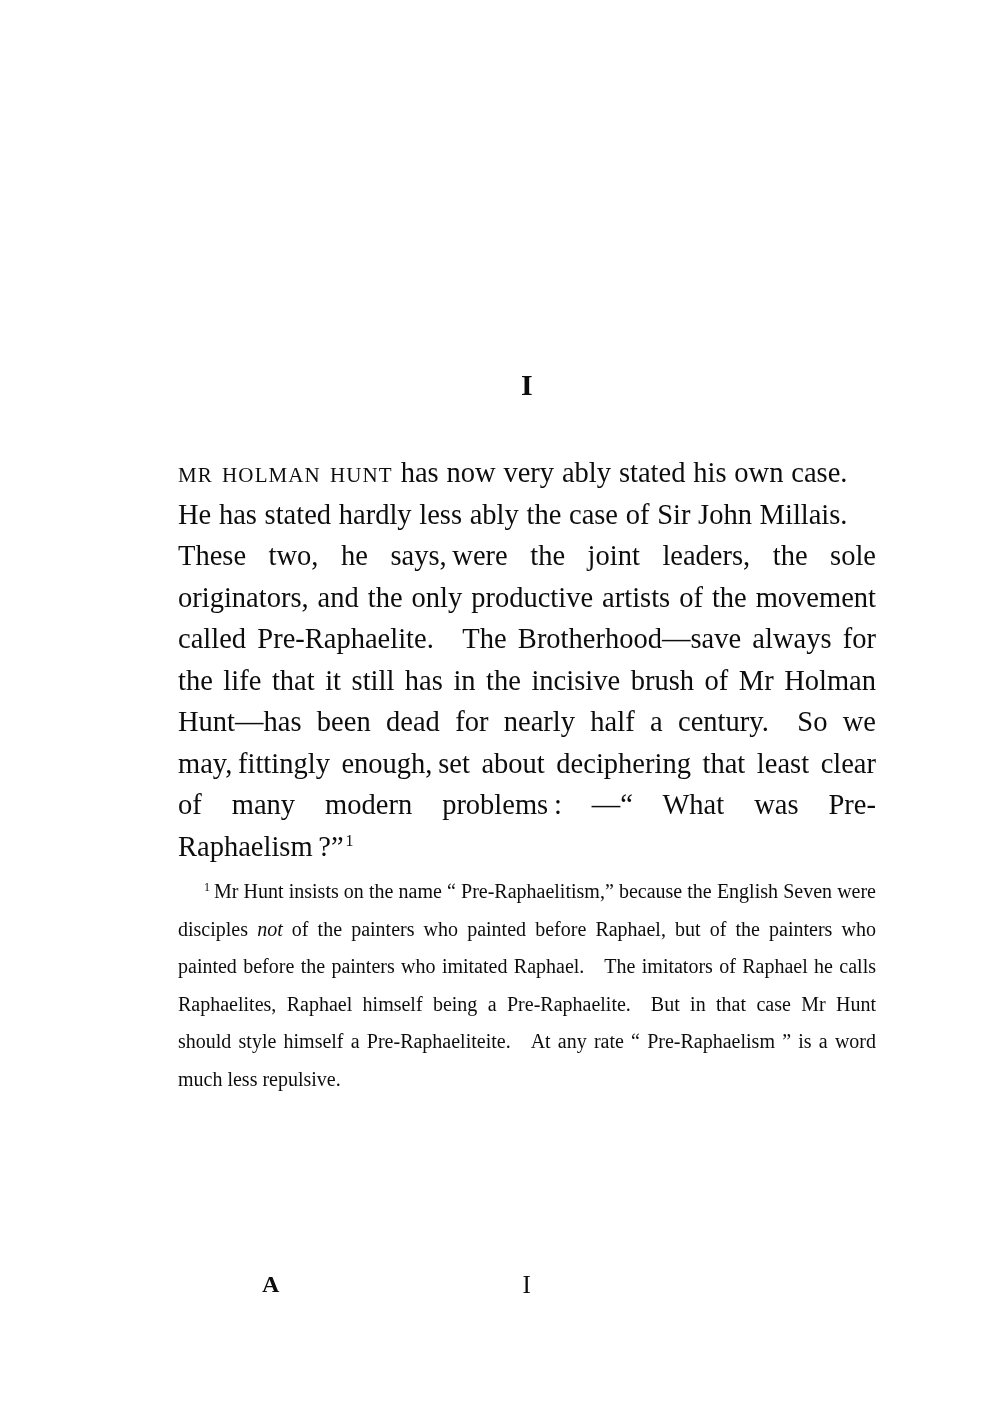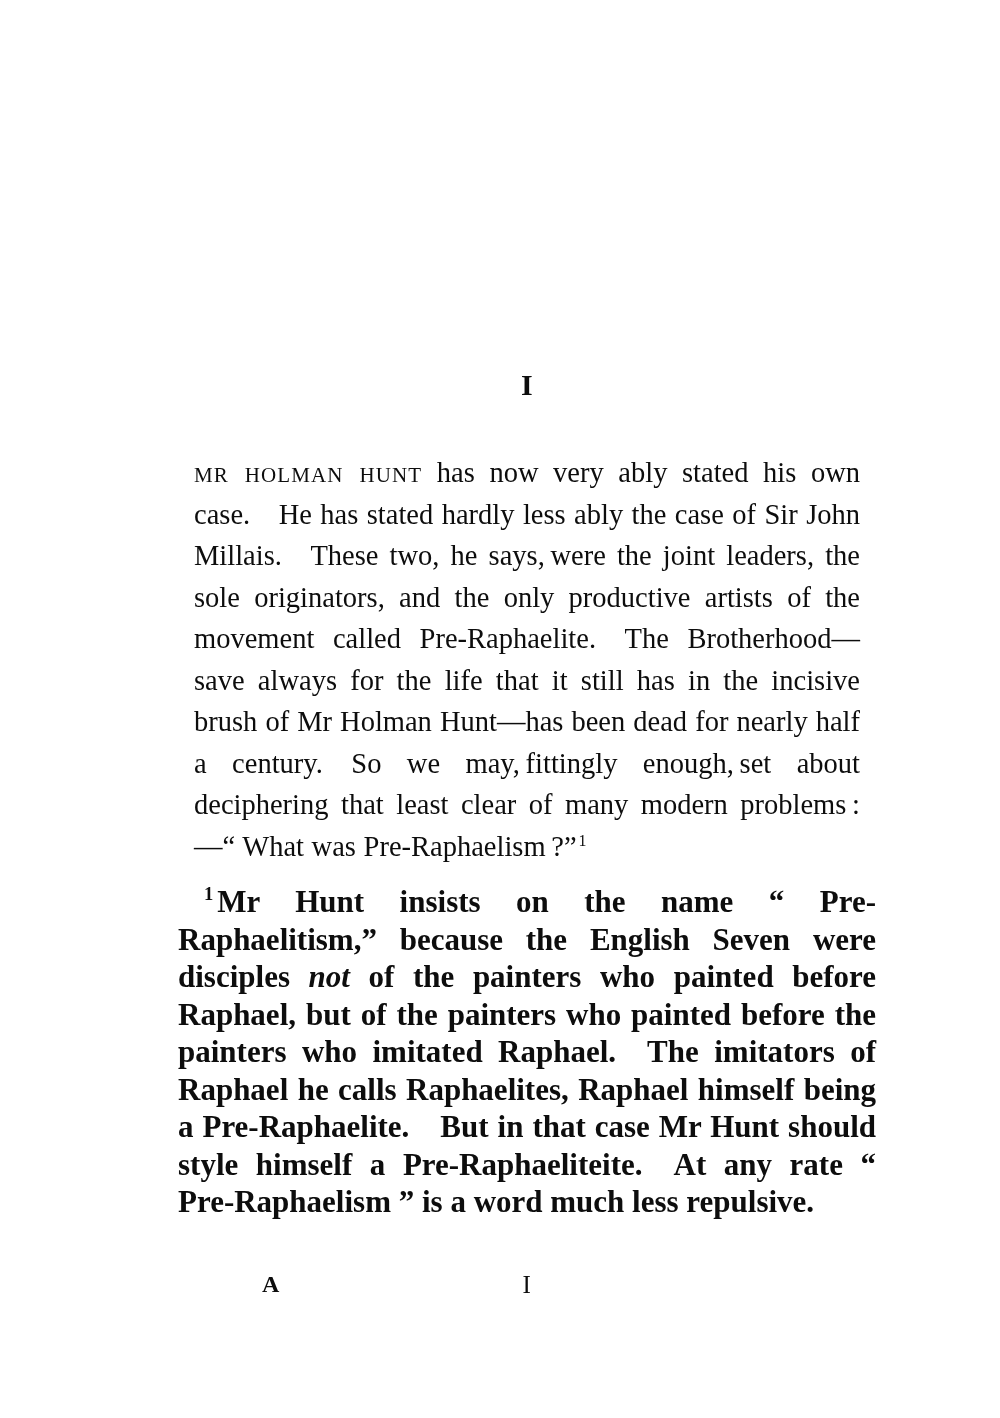--- a/index.html
+++ b/index.html
@@ -31,48 +31,47 @@
     font-size: 30px;
     line-height: 1;
     font-weight: 700;
     letter-spacing: 0.5px;
     color: #0d0d0d;
     margin: 0 0 52px 0;
   }
 
   
   .body-para {
-    margin: 16px;
+    margin: 0;
     font-size: 28.5px;
     line-height: 41.5px;
     text-align: justify;
     text-align-last: left;
     color: #0d0d0d;
     word-spacing: 0.5px;
   }
   .smallcaps {
     font-variant: small-caps;
     text-transform: lowercase;
     letter-spacing: 1.1px;
     font-size: 29.5px;
   }
   .smallcaps::first-letter {
     font-size: 1em;
   }
 
   
   .footnote {
     margin: 6px 0 0 0;
-    font-size: 31px;
+    font-size: 20px;
     line-height: 37.5px;
     text-align: justify;
     text-align-last: left;
     text-indent: 26px;
     color: #0d0d0d;
-    font-weight: bold;
   }
   .footnote em {
     font-style: italic;
   }
 
   sup.fnmark {
     font-size: 0.56em;
     vertical-align: 0.62em;
     line-height: 0;
     margin-left: 2px;

